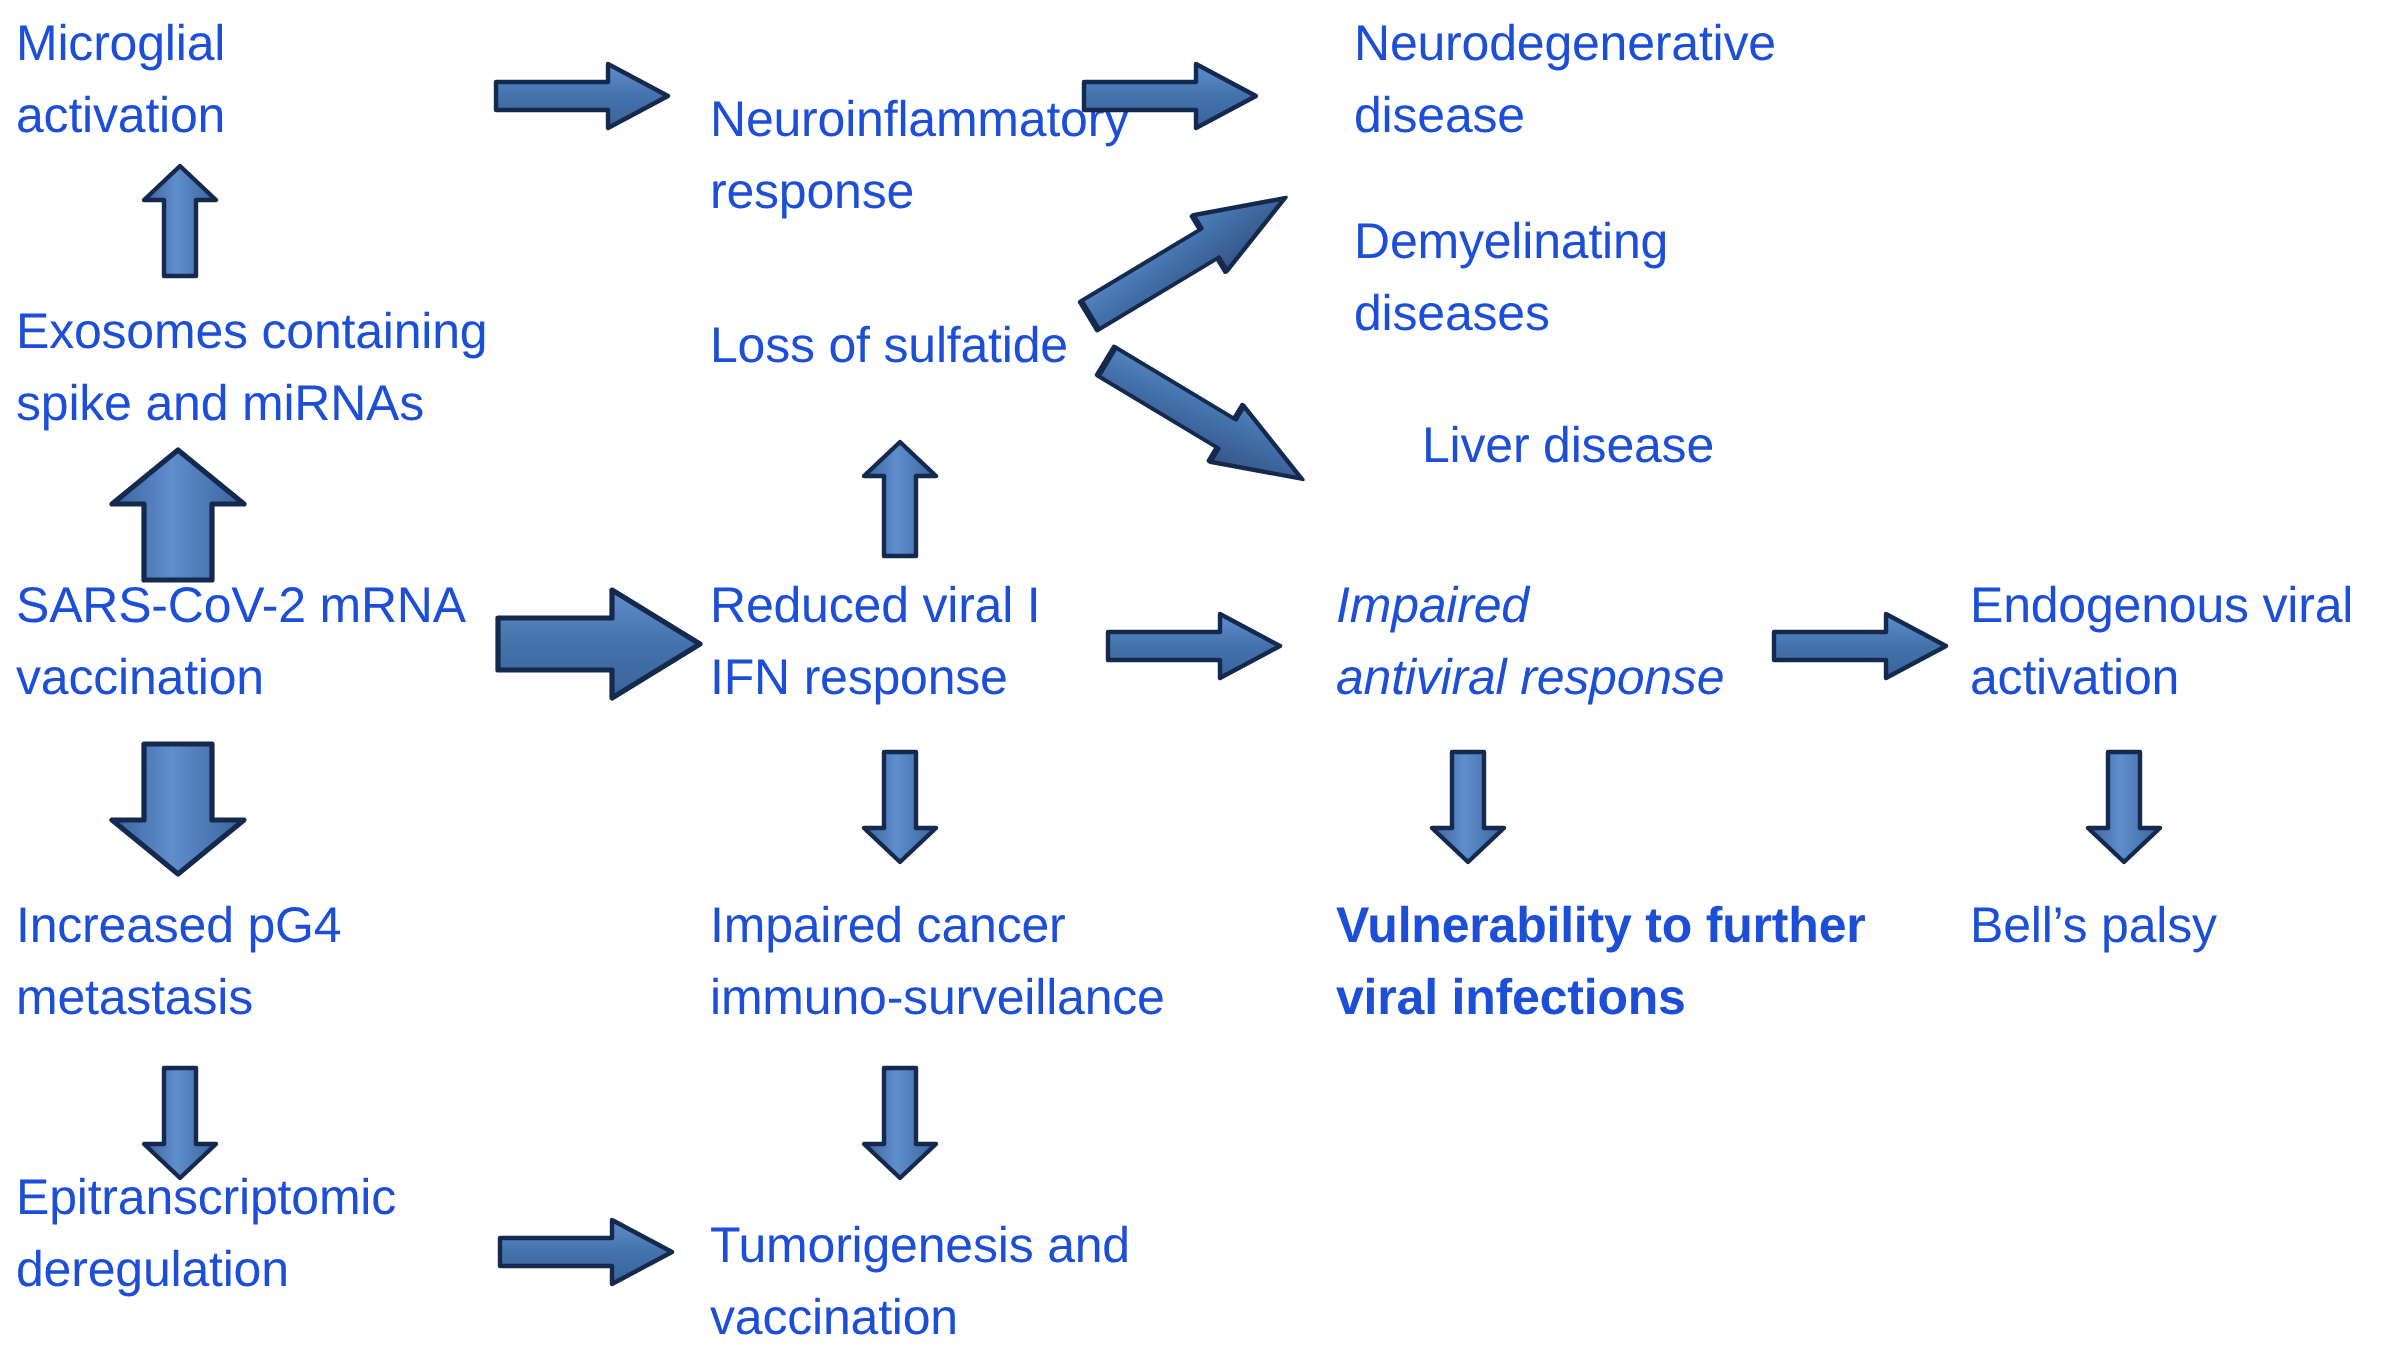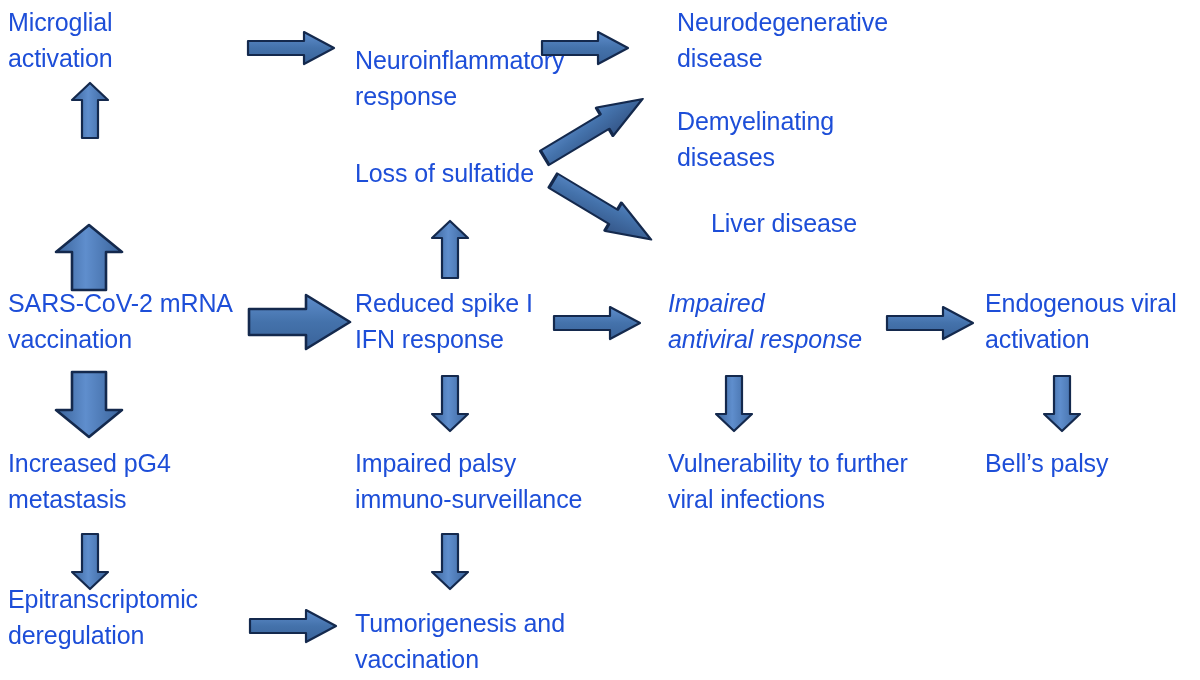--- a/index.html
+++ b/index.html
@@ -41,47 +41,49 @@
 
   <div class="node" style="left:8px; top:4px; width:230px;">Microglial
 activation</div>
 
   <div class="node" style="left:355px; top:4px; width:250px;margin-top:38px;">Neuroinflammatory
 response</div>
 
   <div class="node" style="left:677px; top:4px; width:260px;">Neurodegenerative
 disease</div>
 
+  <div class="node" style="left:8px; top:148px; width:260px;">Exosomes containing
+spike and miRNAs</div>
 
   <div class="node" style="left:355px; top:155px; width:230px;">Loss of sulfatide</div>
 
   <div class="node" style="left:677px; top:103px; width:250px;">Demyelinating
 diseases</div>
 
   <div class="node" style="left:711px; top:205px; width:230px;">Liver disease</div>
 
   <div class="node" style="left:8px; top:285px; width:250px;">SARS-CoV-2 mRNA
 vaccination</div>
 
-  <div class="node" style="left:355px; top:285px; width:220px;">Reduced spike I
+  <div class="node" style="left:355px; top:285px; width:220px;">Reduced viral I
 IFN response</div>
 
   <div class="node" style="left:668px; top:285px; width:250px;font-style:italic;">Impaired
 antiviral response</div>
 
   <div class="node" style="left:985px; top:285px; width:215px;">Endogenous viral
 activation</div>
 
   <div class="node" style="left:8px; top:445px; width:240px;">Increased pG4
 metastasis</div>
 
-  <div class="node" style="left:355px; top:445px; width:275px;">Impaired palsy
+  <div class="node" style="left:355px; top:445px; width:275px;">Impaired cancer
 immuno-surveillance</div>
 
-  <div class="node" style="left:668px; top:445px; width:300px;">Vulnerability to further
+  <div class="node" style="left:668px; top:445px; width:300px;font-weight:bold;">Vulnerability to further
 viral infections</div>
 
   <div class="node" style="left:985px; top:445px; width:200px;">Bell’s palsy</div>
 
   <div class="node" style="left:8px; top:581px; width:250px;">Epitranscriptomic
 deregulation</div>
 
   <div class="node" style="left:355px; top:605px; width:250px;">Tumorigenesis and
 vaccination</div>
 

